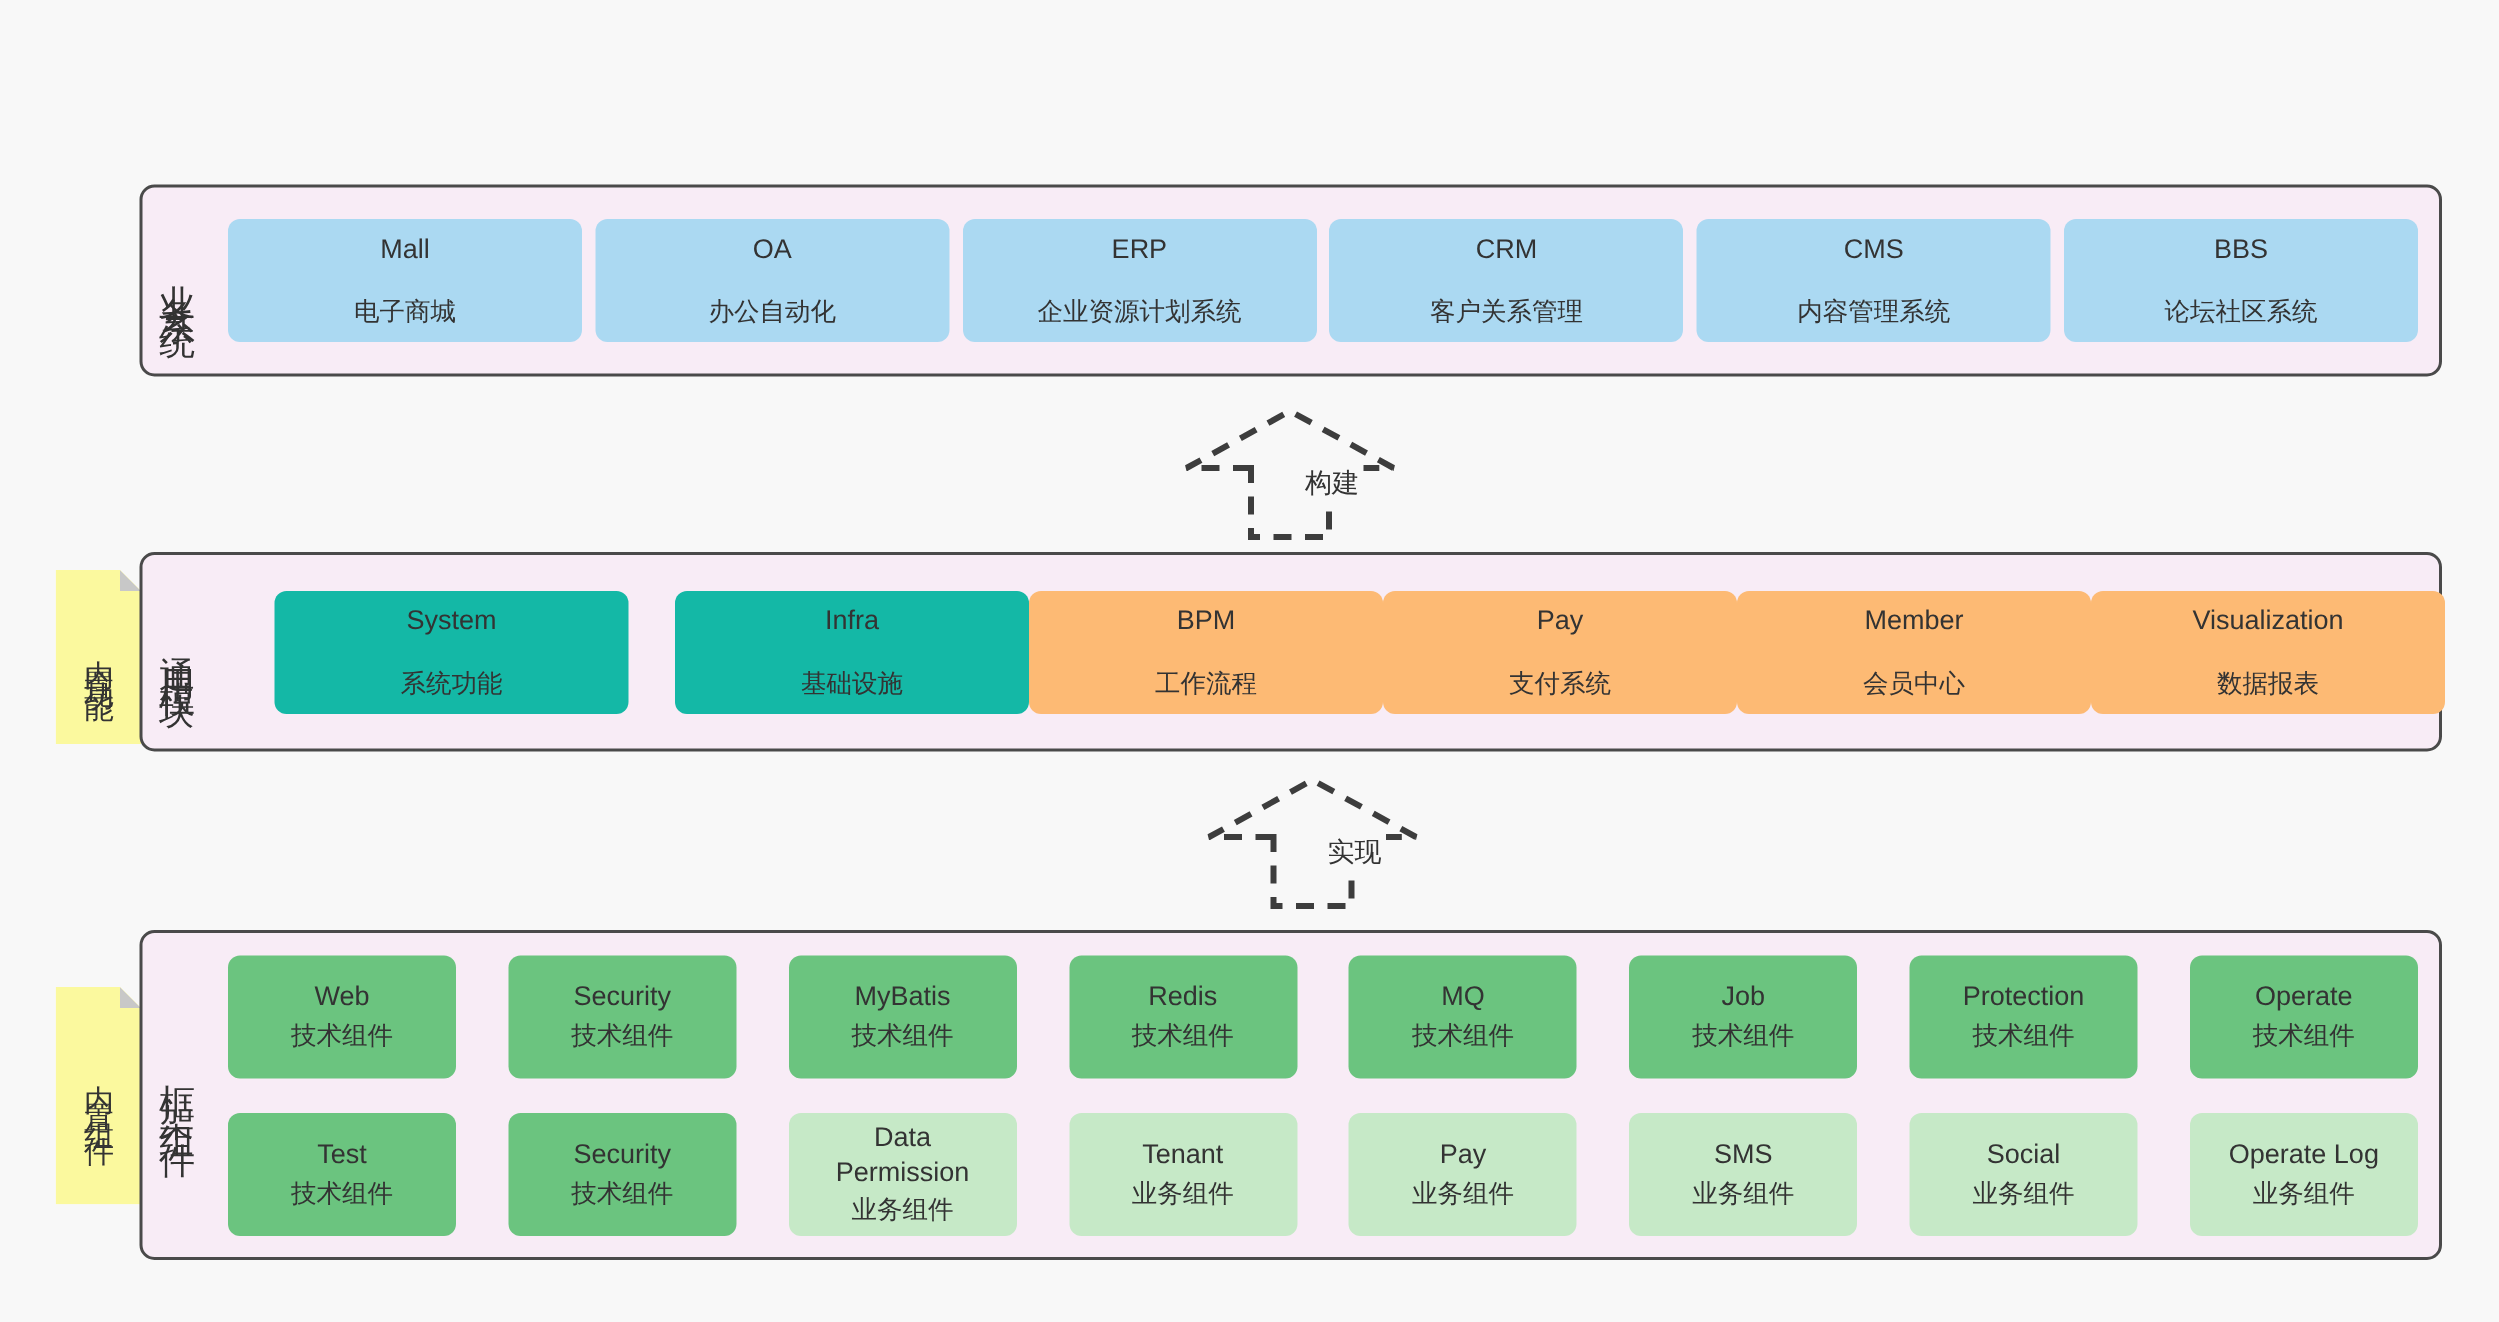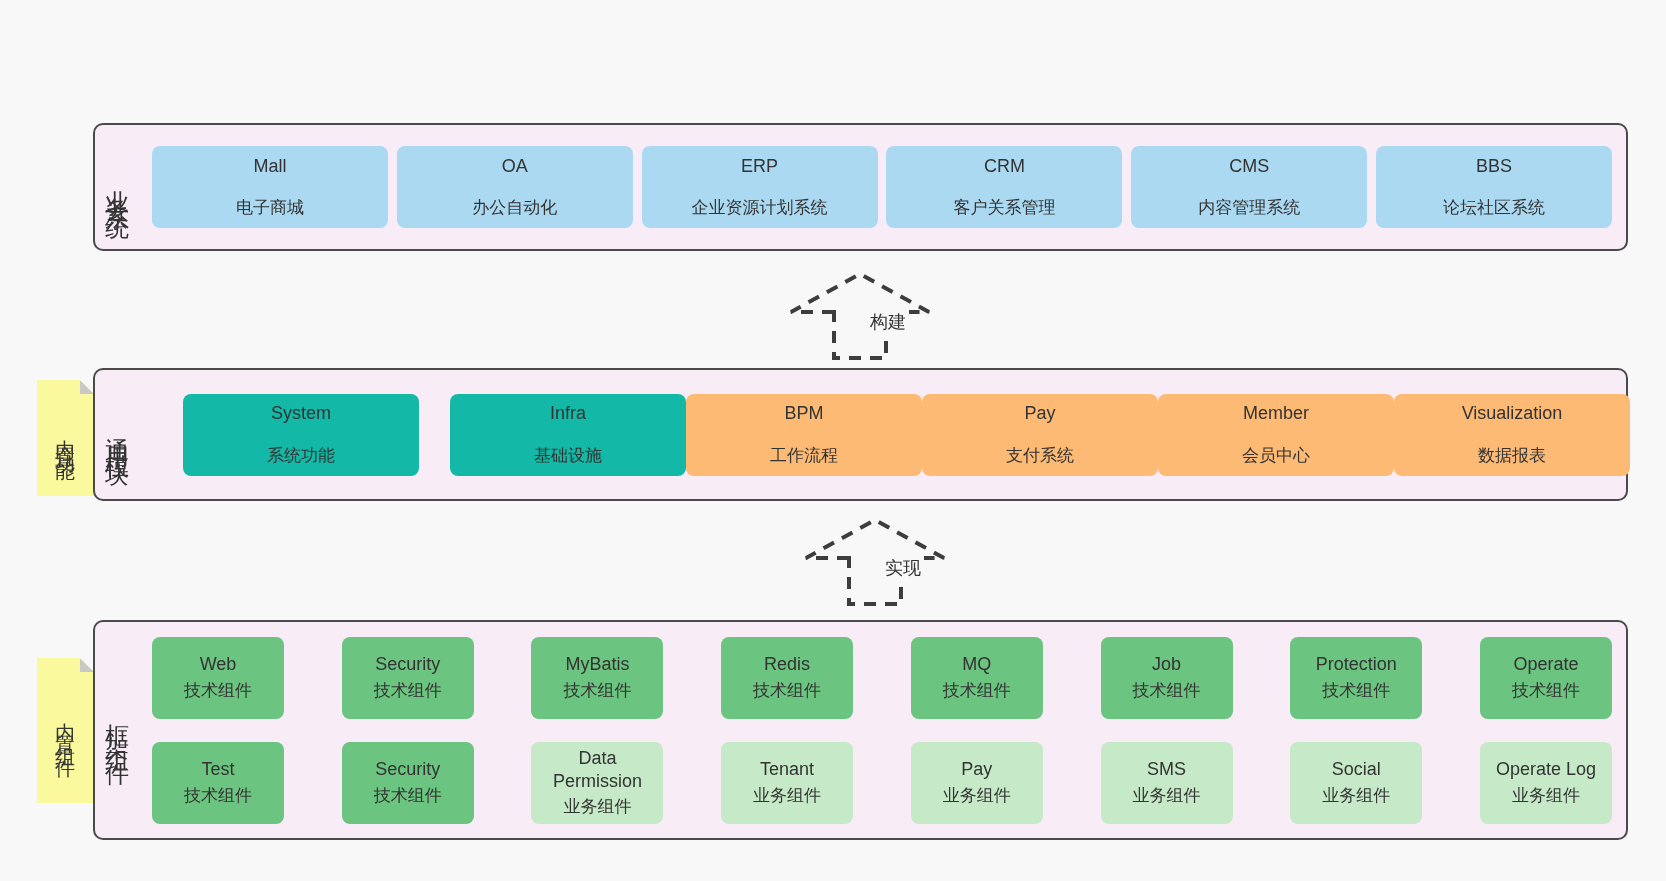--- a/index.html
+++ b/index.html
@@ -27,21 +27,21 @@
   .row{display:flex;justify-content:space-between;}
   
   .box{
     box-sizing:border-box;border-radius:8px;height:82px;
     display:flex;flex-direction:column;align-items:center;justify-content:center;
     text-align:center;padding:4px 12px;line-height:1.3;
   }
   .box .t{font-size:18px;}
   .box .s{font-size:17px;margin-top:3px;}
   .w201{width:236px;gap:16px;}
-  .w150{width:132px;}
+  .w150{width:152px;}
   .blue{background:#abd9f2;}
   .red{background:#14b8a6;margin-left:31px;}
   .pink{background:#fdba74;}
   .green{background:#6bc47f;}
   .lgreen{background:#c6e9c7;}
   
   .note{
     position:absolute;left:37px;width:57px;background:#fbf99e;z-index:1;
     clip-path:polygon(0 0,calc(100% - 14px) 0,100% 14px,100% 100%,0 100%);
     display:flex;align-items:center;justify-content:center;

